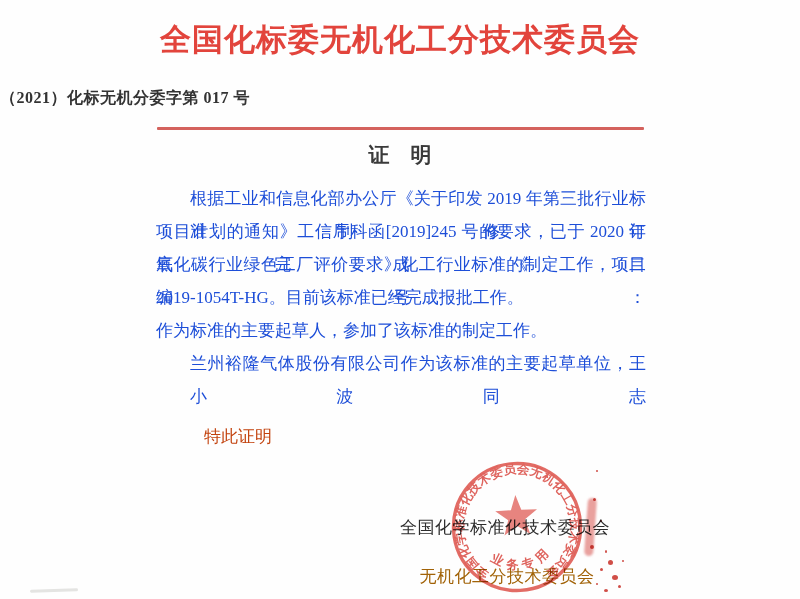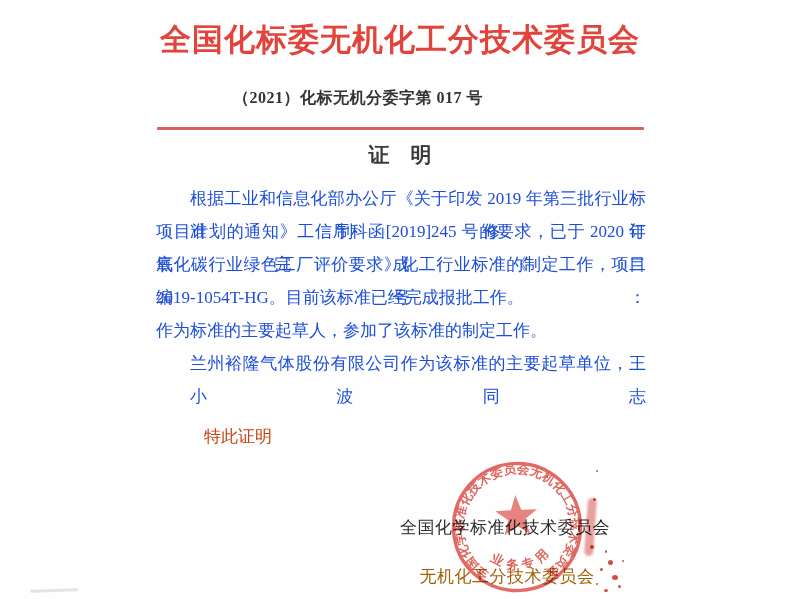--- a/index.html
+++ b/index.html
@@ -7,21 +7,21 @@
     width:800px;height:599px;overflow:hidden;background:#ffffff;
     font-family:"Liberation Serif","DejaVu Serif",serif;
   }
   .page{position:relative;width:800px;height:599px;background:#fefefdl;background:#fefefe;}
 
   .title{
     position:absolute;top:19px;left:0;width:800px;text-align:center;
     font-size:31px;font-weight:700;color:#e2443c;letter-spacing:1px;white-space:nowrap;
   }
   .docnum{
-    position:absolute;top:88px;left:0;width:716px;text-align:center;
+    position:absolute;top:88px;left:0;width:716px;
     font-size:16px;font-weight:700;color:#333333;letter-spacing:.5px;
   }
   .divider{
     position:absolute;top:127px;left:157px;width:487px;height:3px;
     background:#d4625d;border-radius:1px;
   }
   .heading{
     position:absolute;top:141px;left:0;width:800px;text-align:center;
     font-size:21px;font-weight:600;color:#3a3a3a;white-space:pre;
   }

